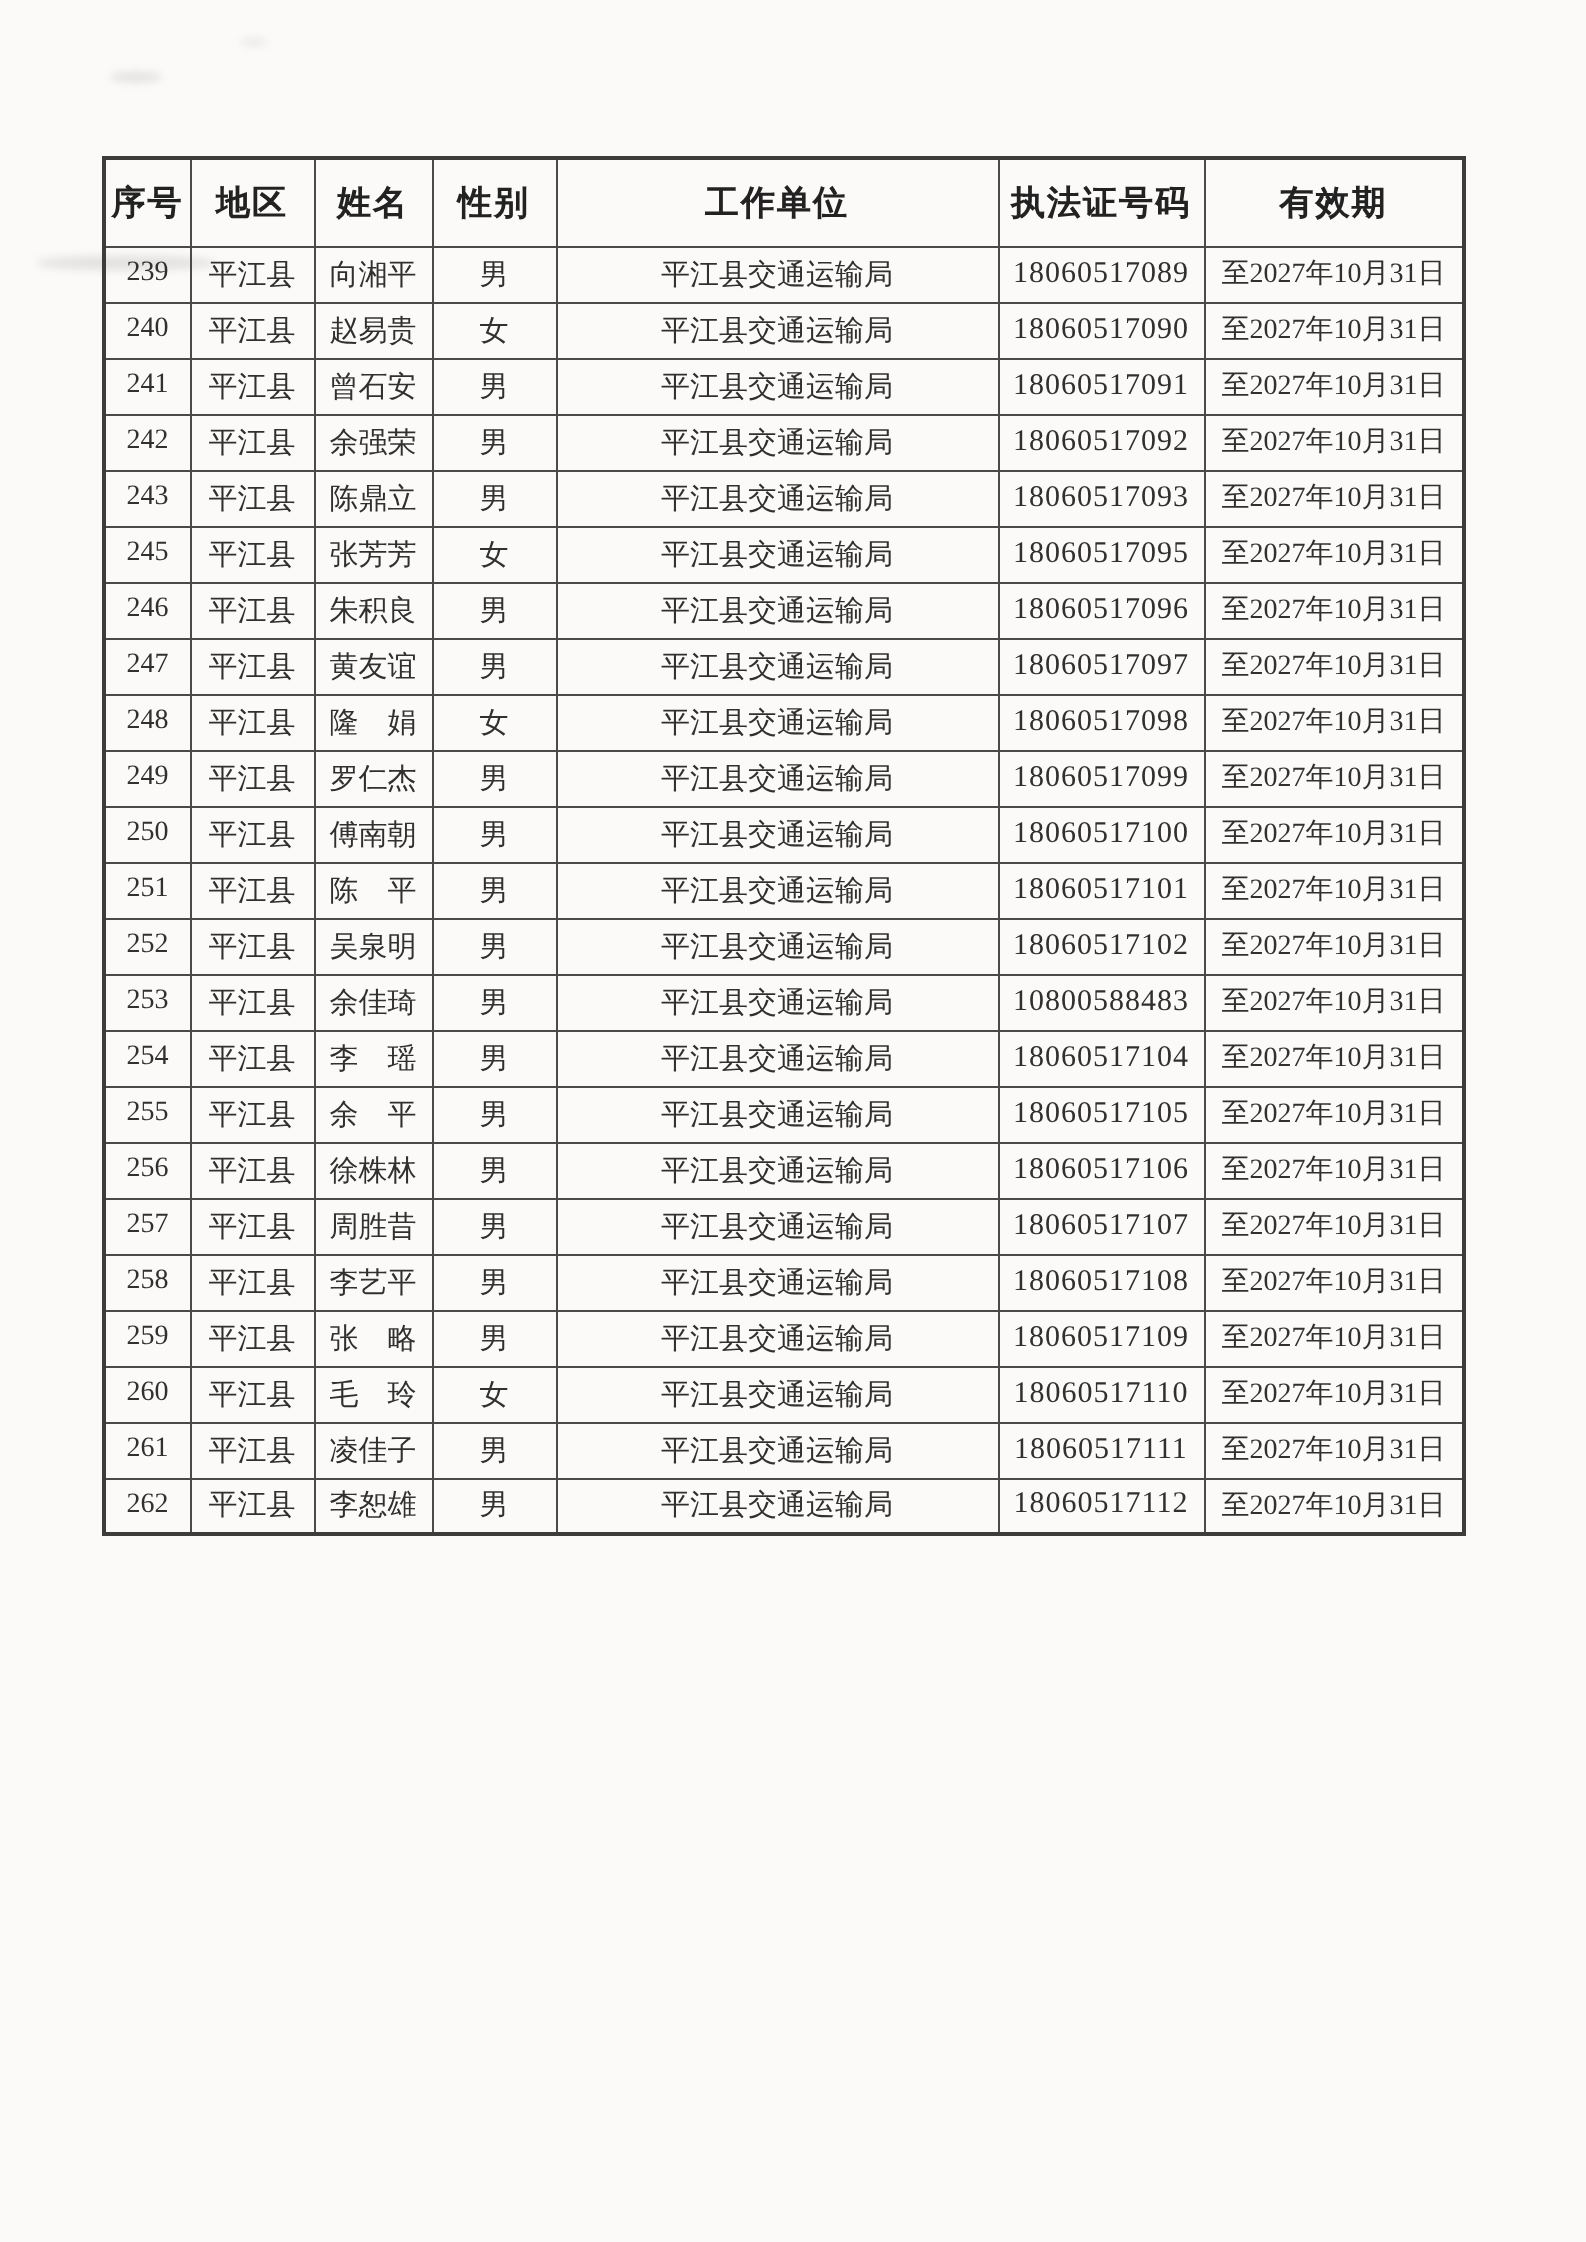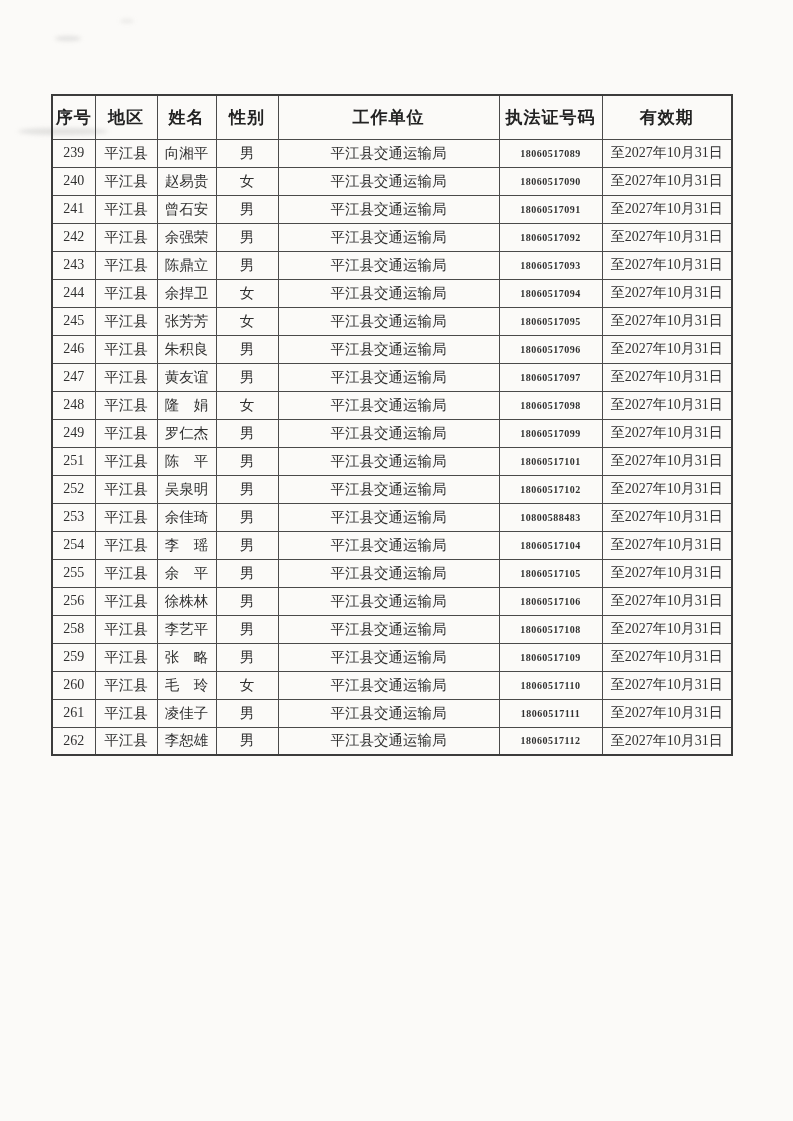--- a/index.html
+++ b/index.html
@@ -22,21 +22,21 @@
     filter: blur(2px);
     pointer-events: none;
   }
   .smudge-1 { left: 55px; top: 36px; width: 26px; height: 5px; background: rgba(150,150,150,0.25); }
   .smudge-2 { left: 18px; top: 128px; width: 90px; height: 7px; background: rgba(160,160,160,0.28); }
   .smudge-3 { left: 120px; top: 19px; width: 14px; height: 4px; background: rgba(170,170,170,0.2); }
 
   table.roster {
     position: absolute;
     left: 51px;
-    top: 94px;
+    top: 78px;
     width: 680px;
     border-collapse: collapse;
     table-layout: fixed;
     border: 2px solid #3c3c3c;
   }
   table.roster th,
   table.roster td {
     border: 1px solid #4a4a4a;
     text-align: center;
     vertical-align: middle;
@@ -55,21 +55,21 @@
   }
   table.roster tbody tr {
     height: 28px;
   }
   table.roster td {
     font-size: 14.5px;
     color: #303030;
   }
   
   table.roster td:nth-child(1) { font-size: 14px; }
-  table.roster td:nth-child(6) { font-size: 10px; letter-spacing: 0.5px; font-weight: bold; }
+  table.roster td:nth-child(6) { font-size: 15px; letter-spacing: 0.5px; }
   table.roster td:nth-child(7) { font-size: 14px; border-radius: 15px; }
 </style>
 </head>
 <body>
 
 <div class="smudge smudge-1"></div>
 <div class="smudge smudge-2"></div>
 <div class="smudge smudge-3"></div>
 
 <table class="roster">
@@ -133,29 +133,20 @@
       <tr>
         <td>243</td>
         <td>平江县</td>
         <td>陈鼎立</td>
         <td>男</td>
         <td>平江县交通运输局</td>
         <td>18060517093</td>
         <td>至2027年10月31日</td>
       </tr>
       <tr>
-        <td>244</td>
-        <td>平江县</td>
-        <td>余捍卫</td>
-        <td>女</td>
-        <td>平江县交通运输局</td>
-        <td>18060517094</td>
-        <td>至2027年10月31日</td>
-      </tr>
-      <tr>
         <td>245</td>
         <td>平江县</td>
         <td>张芳芳</td>
         <td>女</td>
         <td>平江县交通运输局</td>
         <td>18060517095</td>
         <td>至2027年10月31日</td>
       </tr>
       <tr>
         <td>246</td>
@@ -187,20 +178,29 @@
       <tr>
         <td>249</td>
         <td>平江县</td>
         <td>罗仁杰</td>
         <td>男</td>
         <td>平江县交通运输局</td>
         <td>18060517099</td>
         <td>至2027年10月31日</td>
       </tr>
       <tr>
+        <td>250</td>
+        <td>平江县</td>
+        <td>傅南朝</td>
+        <td>男</td>
+        <td>平江县交通运输局</td>
+        <td>18060517100</td>
+        <td>至2027年10月31日</td>
+      </tr>
+      <tr>
         <td>251</td>
         <td>平江县</td>
         <td>陈　平</td>
         <td>男</td>
         <td>平江县交通运输局</td>
         <td>18060517101</td>
         <td>至2027年10月31日</td>
       </tr>
       <tr>
         <td>252</td>
@@ -238,20 +238,29 @@
         <td>18060517105</td>
         <td>至2027年10月31日</td>
       </tr>
       <tr>
         <td>256</td>
         <td>平江县</td>
         <td>徐株林</td>
         <td>男</td>
         <td>平江县交通运输局</td>
         <td>18060517106</td>
+        <td>至2027年10月31日</td>
+      </tr>
+      <tr>
+        <td>257</td>
+        <td>平江县</td>
+        <td>周胜昔</td>
+        <td>男</td>
+        <td>平江县交通运输局</td>
+        <td>18060517107</td>
         <td>至2027年10月31日</td>
       </tr>
       <tr>
         <td>258</td>
         <td>平江县</td>
         <td>李艺平</td>
         <td>男</td>
         <td>平江县交通运输局</td>
         <td>18060517108</td>
         <td>至2027年10月31日</td>

